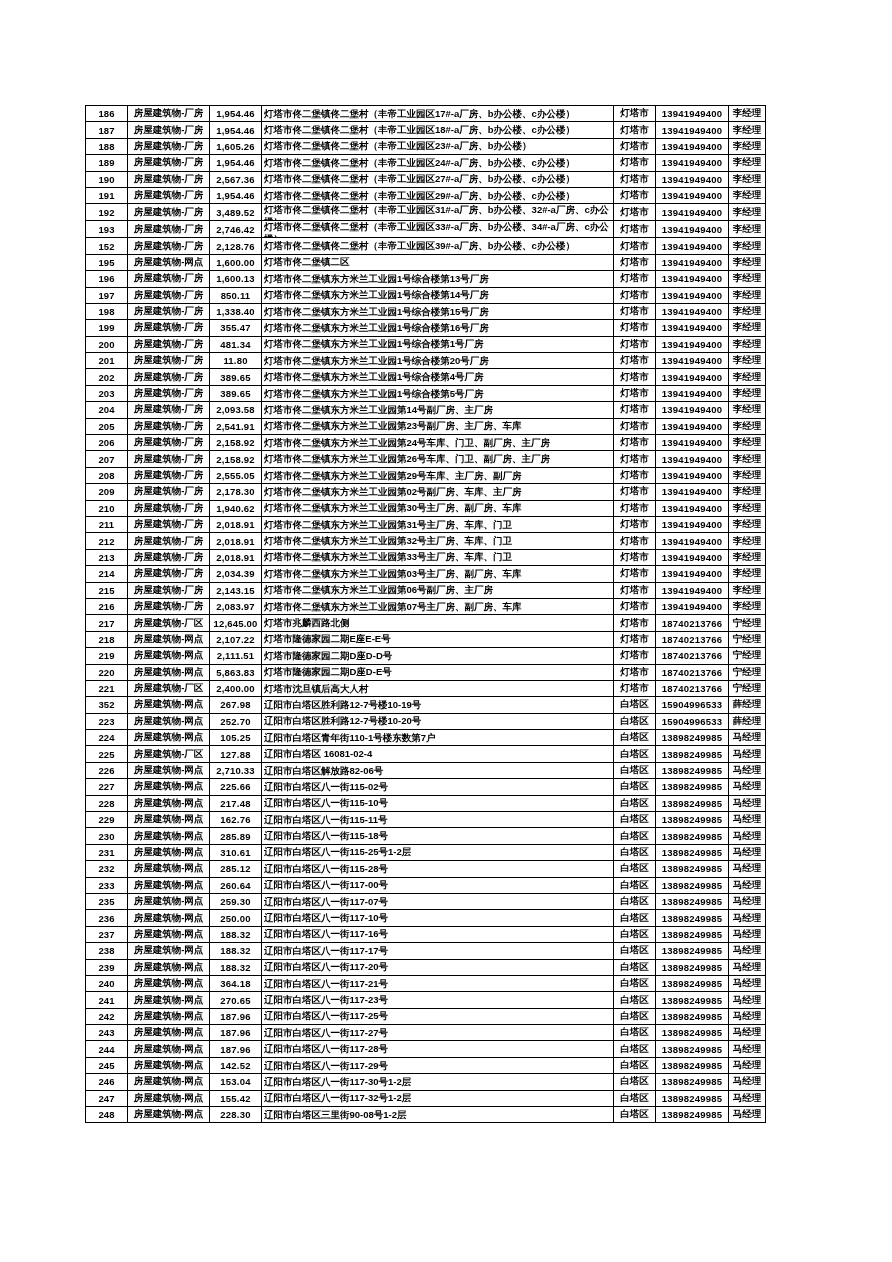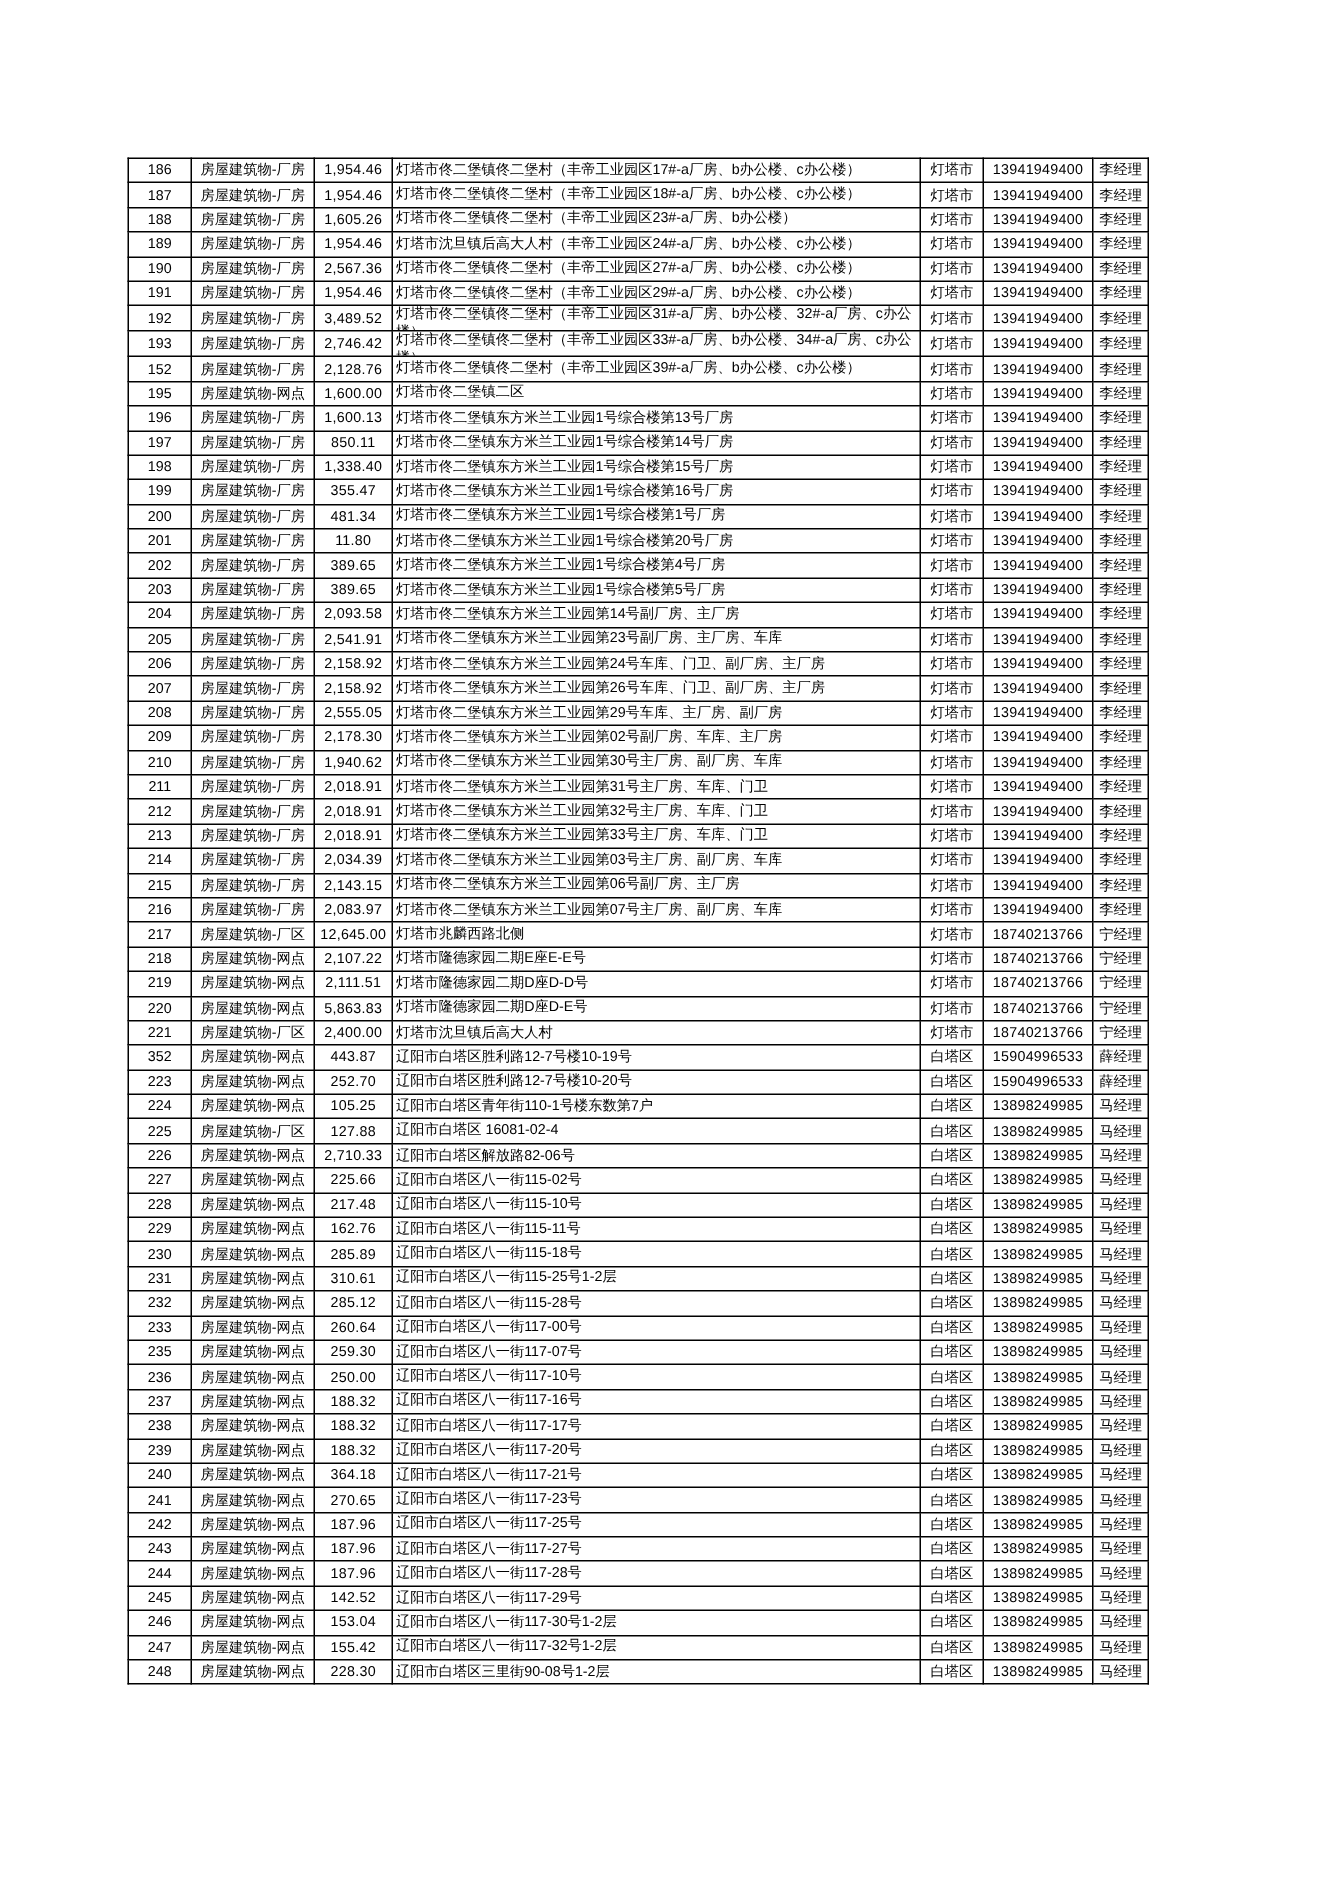--- a/index.html
+++ b/index.html
@@ -10,20 +10,21 @@
     font-family:"Liberation Sans","DejaVu Sans",sans-serif;
   }
   .sheet{
     position:absolute;
     left:85px;top:105px;
   }
   table.asset-table{
     border-collapse:collapse;
     table-layout:fixed;
     width:680px;
+    font-weight:bold;
   }
   table.asset-table td{
     border:1px solid #000000;
     height:15.4px;
     font-size:9.5px;
     color:#000000;
     padding:0 2px;
     overflow:hidden;
     white-space:nowrap;
     vertical-align:middle;
@@ -89,21 +90,21 @@
           </td>
           <td class="c-city">灯塔市</td>
           <td class="c-phone">13941949400</td>
           <td class="c-manager">李经理</td>
         </tr>
         <tr>
           <td class="c-no">189</td>
           <td class="c-type">房屋建筑物-厂房</td>
           <td class="c-area">1,954.46</td>
           <td class="c-address">
-            <div class="addr">灯塔市沈旦镇后高大人村（丰帝工业园区24#-a厂房、b办公楼、c办公楼）</div>
+            <div class="addr">灯塔市佟二堡镇佟二堡村（丰帝工业园区24#-a厂房、b办公楼、c办公楼）</div>
           </td>
           <td class="c-city">灯塔市</td>
           <td class="c-phone">13941949400</td>
           <td class="c-manager">李经理</td>
         </tr>
         <tr>
           <td class="c-no">190</td>
           <td class="c-type">房屋建筑物-厂房</td>
           <td class="c-area">2,567.36</td>
           <td class="c-address">
@@ -450,21 +451,21 @@
           <td class="c-address">
             <div class="addr">灯塔市沈旦镇后高大人村</div>
           </td>
           <td class="c-city">灯塔市</td>
           <td class="c-phone">18740213766</td>
           <td class="c-manager">宁经理</td>
         </tr>
         <tr>
           <td class="c-no">352</td>
           <td class="c-type">房屋建筑物-网点</td>
-          <td class="c-area">443.87</td>
+          <td class="c-area">267.98</td>
           <td class="c-address">
             <div class="addr">辽阳市白塔区胜利路12-7号楼10-19号</div>
           </td>
           <td class="c-city">白塔区</td>
           <td class="c-phone">15904996533</td>
           <td class="c-manager">薛经理</td>
         </tr>
         <tr>
           <td class="c-no">223</td>
           <td class="c-type">房屋建筑物-网点</td>

